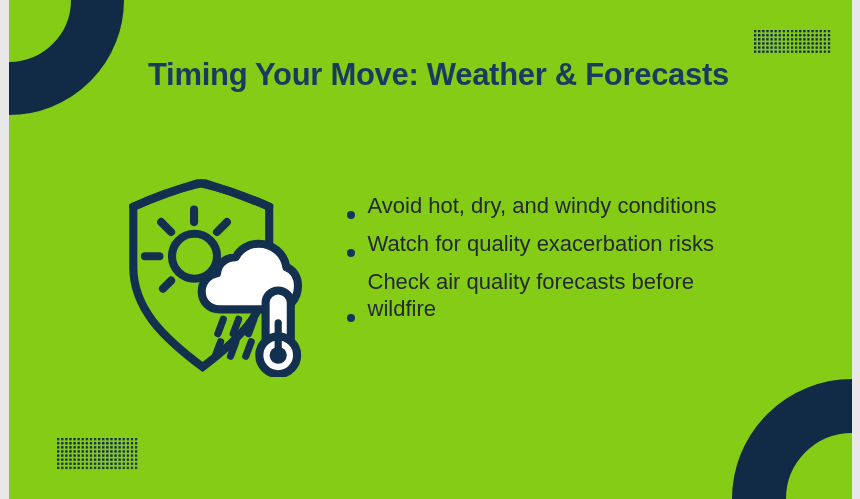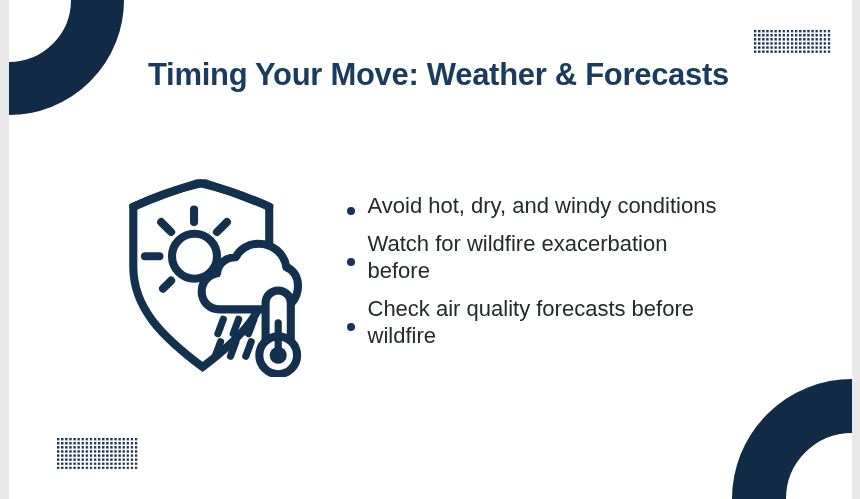--- a/index.html
+++ b/index.html
@@ -1,19 +1,19 @@
 <!DOCTYPE html>
 <html><head>
 <meta charset="utf-8">
 <style>
   html,body{margin:0;padding:0;background:#e8e8e8;}
   .slide{
     position:relative;
     width:843px;height:499px;
-    background:#ffffff;
+    background:#84cc16;
     overflow:hidden;
     font-family:"Liberation Sans","DejaVu Sans",sans-serif;
     margin:0 auto;
     text-decoration:underline;
   }
   
   .ring{position:absolute;border-radius:50%;border:53px solid #112b46;box-sizing:content-box;}
   .ring-tl{width:124px;height:124px;left:-115px;top:-115px;}
   .ring-br{width:132px;height:132px;border-width:54px;right:-120px;bottom:-120px;}
   
@@ -29,21 +29,21 @@
     color:#1b3a5f;
   }
   
   .icon-wrap{position:absolute;left:118px;top:177px;width:180px;height:200px;}
   .icon-wrap svg{display:block;width:100%;height:100%;}
   .bullets{
     position:absolute;left:338px;top:192px;width:382px;
     margin:0;padding:0;list-style:none;
   }
   .bullets li{
-    display:flex;align-items:center;gap:13px;
+    display:flex;align-items:flex-end;gap:13px;
     margin:0 0 11px 0;
     font-size:22px;line-height:27px;
     color:#23292e;
   }
   .bullet-dot{
     flex:0 0 auto;width:8px;height:8px;border-radius:50%;
     background:#16345c;margin-top:10px;
   }
 </style>
 </head>
@@ -118,21 +118,21 @@
     </svg>
   </div>
 
   <ul class="bullets">
     <li>
       <span class="bullet-dot"></span>
       <span>Avoid hot, dry, and windy conditions</span>
     </li>
     <li>
       <span class="bullet-dot"></span>
-      <span>Watch for wildfire exacerbation before</span>
+      <span>Watch for quality exacerbation risks</span>
     </li>
     <li>
       <span class="bullet-dot"></span>
       <span>Check air quality forecasts before wildfire</span>
     </li>
   </ul>
 
 </div>
 
 </body></html>

